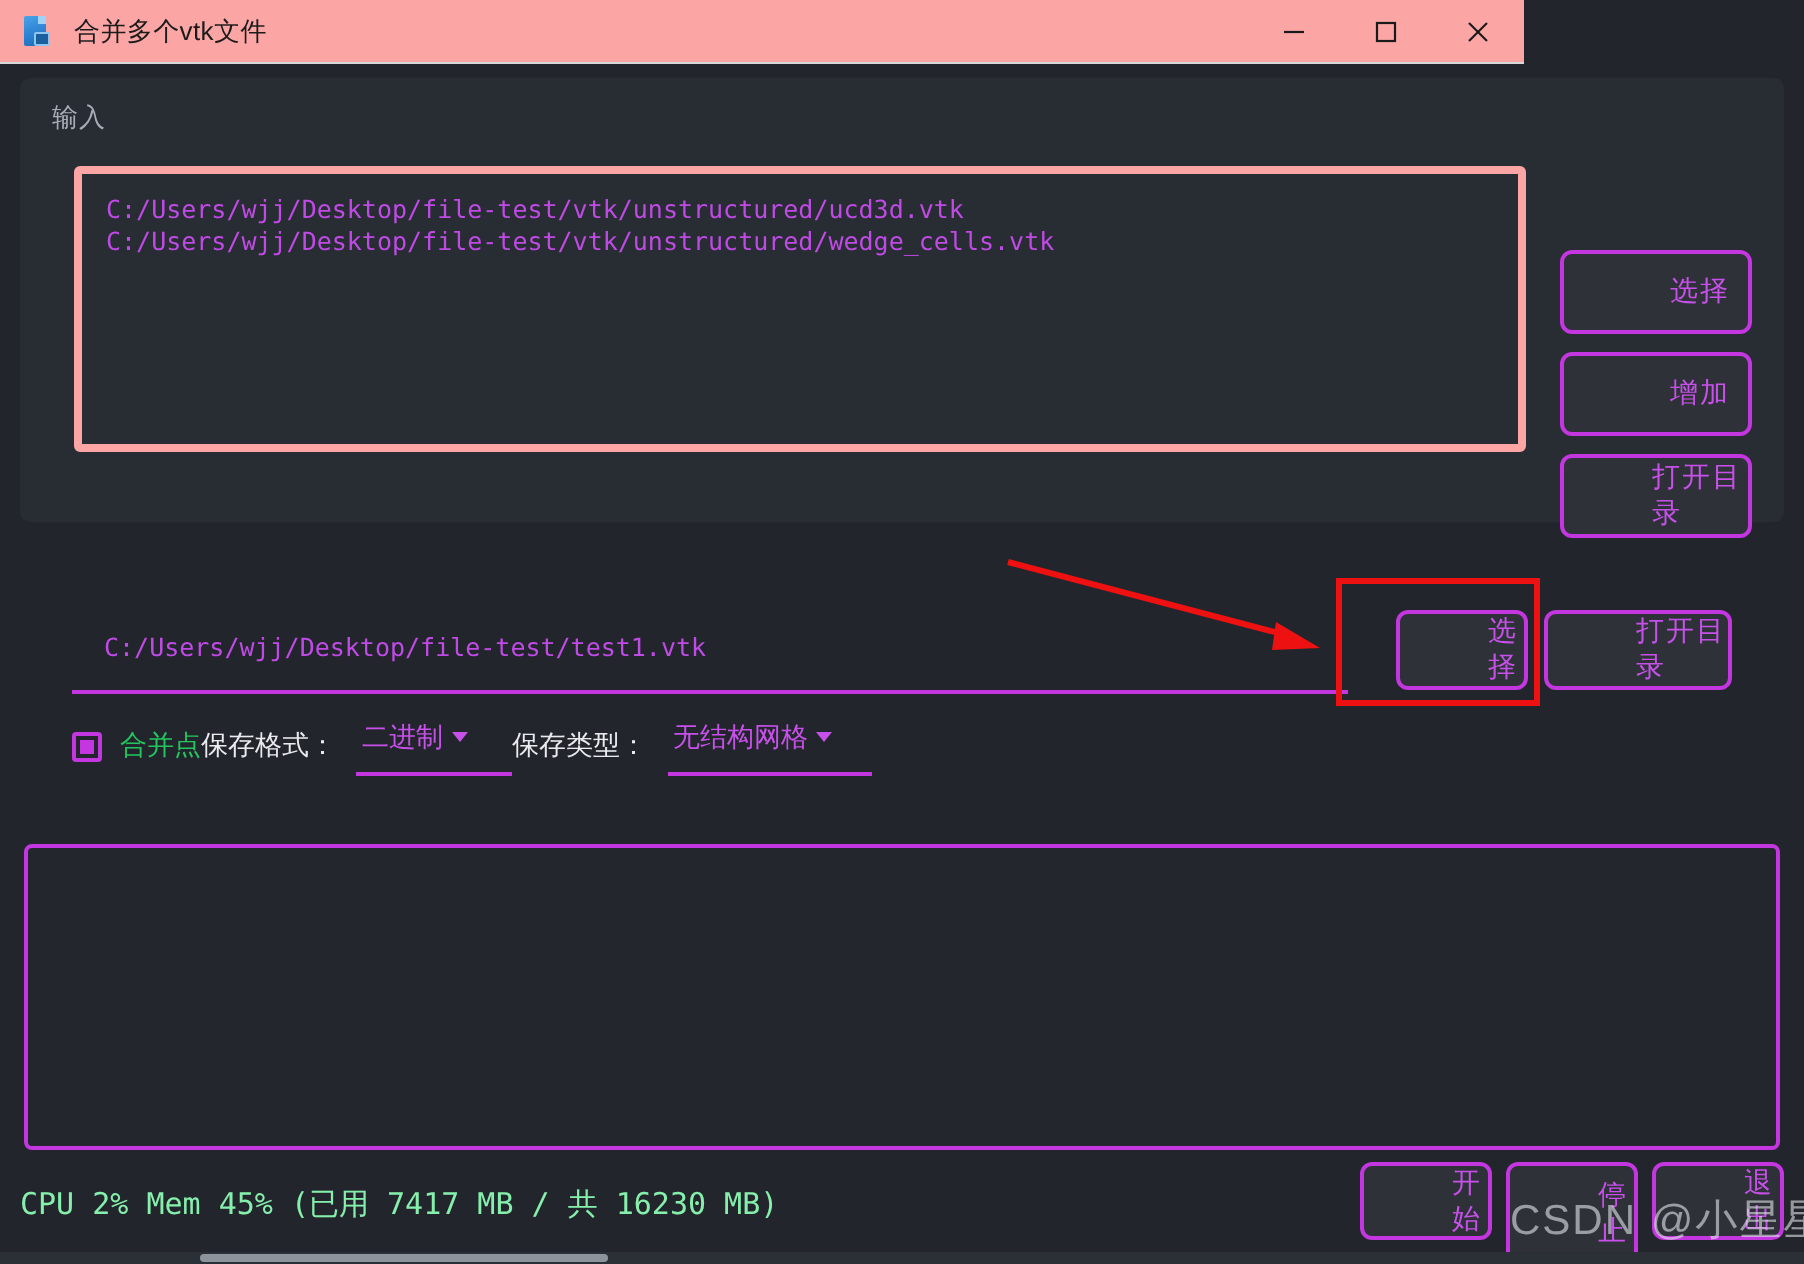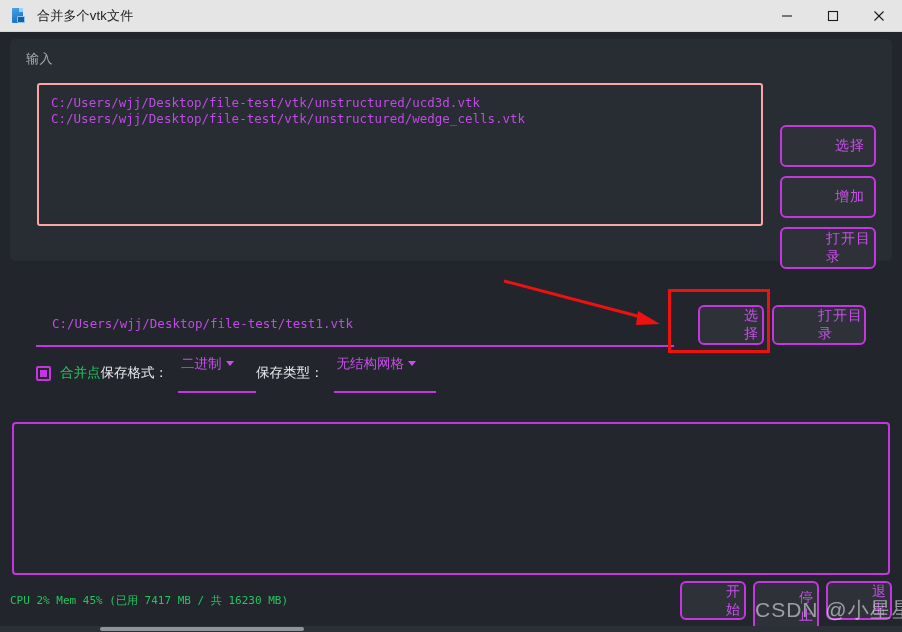--- a/index.html
+++ b/index.html
@@ -20,23 +20,23 @@
     width: 902px;
     height: 632px;
     background: #22262c;
     overflow: hidden;
   }
 
   
   .titlebar {
     position: absolute;
     left: 0; top: 0;
-    width: 902px;
+    width: 762px;
     height: 31px;
-    background: #e5e5e5;
+    background: #fca5a5;
     border-bottom: 1px solid #d8d8d8;
     display: flex;
     align-items: center;
   }
   .app-icon {
     width: 16px; height: 16px;
     margin-left: 11px;
     position: relative;
     flex: none;
   }
@@ -106,21 +106,21 @@
   #group-output {
     left: 10px; top: 269px;
     width: 882px; height: 128px;
   }
 
   
   .file-list {
     position: absolute;
     left: 27px; top: 44px;
     width: 726px; height: 143px;
-    border: 2px solid #fca5a5;
+    border: 4px solid #fca5a5;
     border-radius: 3px;
     box-sizing: border-box;
     padding: 10px 12px;
     overflow: hidden;
   }
   .file-line {
     font-family: "DejaVu Sans Mono", "Liberation Mono", monospace;
     font-size: 12.5px;
     color: #c04ae6;
     line-height: 16px;
@@ -206,21 +206,21 @@
   .opt-field-label {
     font-size: 13.5px;
     color: #e9ebee;
     white-space: nowrap;
   }
   .combo {
     margin-left: 10px;
     display: flex;
     align-items: center;
     border-bottom: 2px solid #c436e0;
-    padding: 1px 3px 18px 3px;
+    padding: 1px 3px 8px 3px;
     cursor: pointer;
   }
   .combo .combo-text {
     font-size: 13.5px;
     color: #c850ea;
     white-space: nowrap;
   }
   .combo .caret {
     margin-left: 4px;
     width: 0; height: 0;
@@ -241,22 +241,22 @@
     box-sizing: border-box;
     background: #23272d;
     overflow: hidden;
   }
 
   
   .status {
     position: absolute;
     left: 10px; top: 593px;
     font-family: "DejaVu Sans Mono", "Liberation Mono", monospace;
-    font-size: 11px;
-    color: #22c55e;
+    font-size: 15px;
+    color: #86efac;
     white-space: nowrap;
   }
 
   .hscroll-track {
     position: absolute;
     left: 0; top: 626px;
     width: 902px; height: 6px;
     background: #2b3036;
   }
   .hscroll-thumb {

